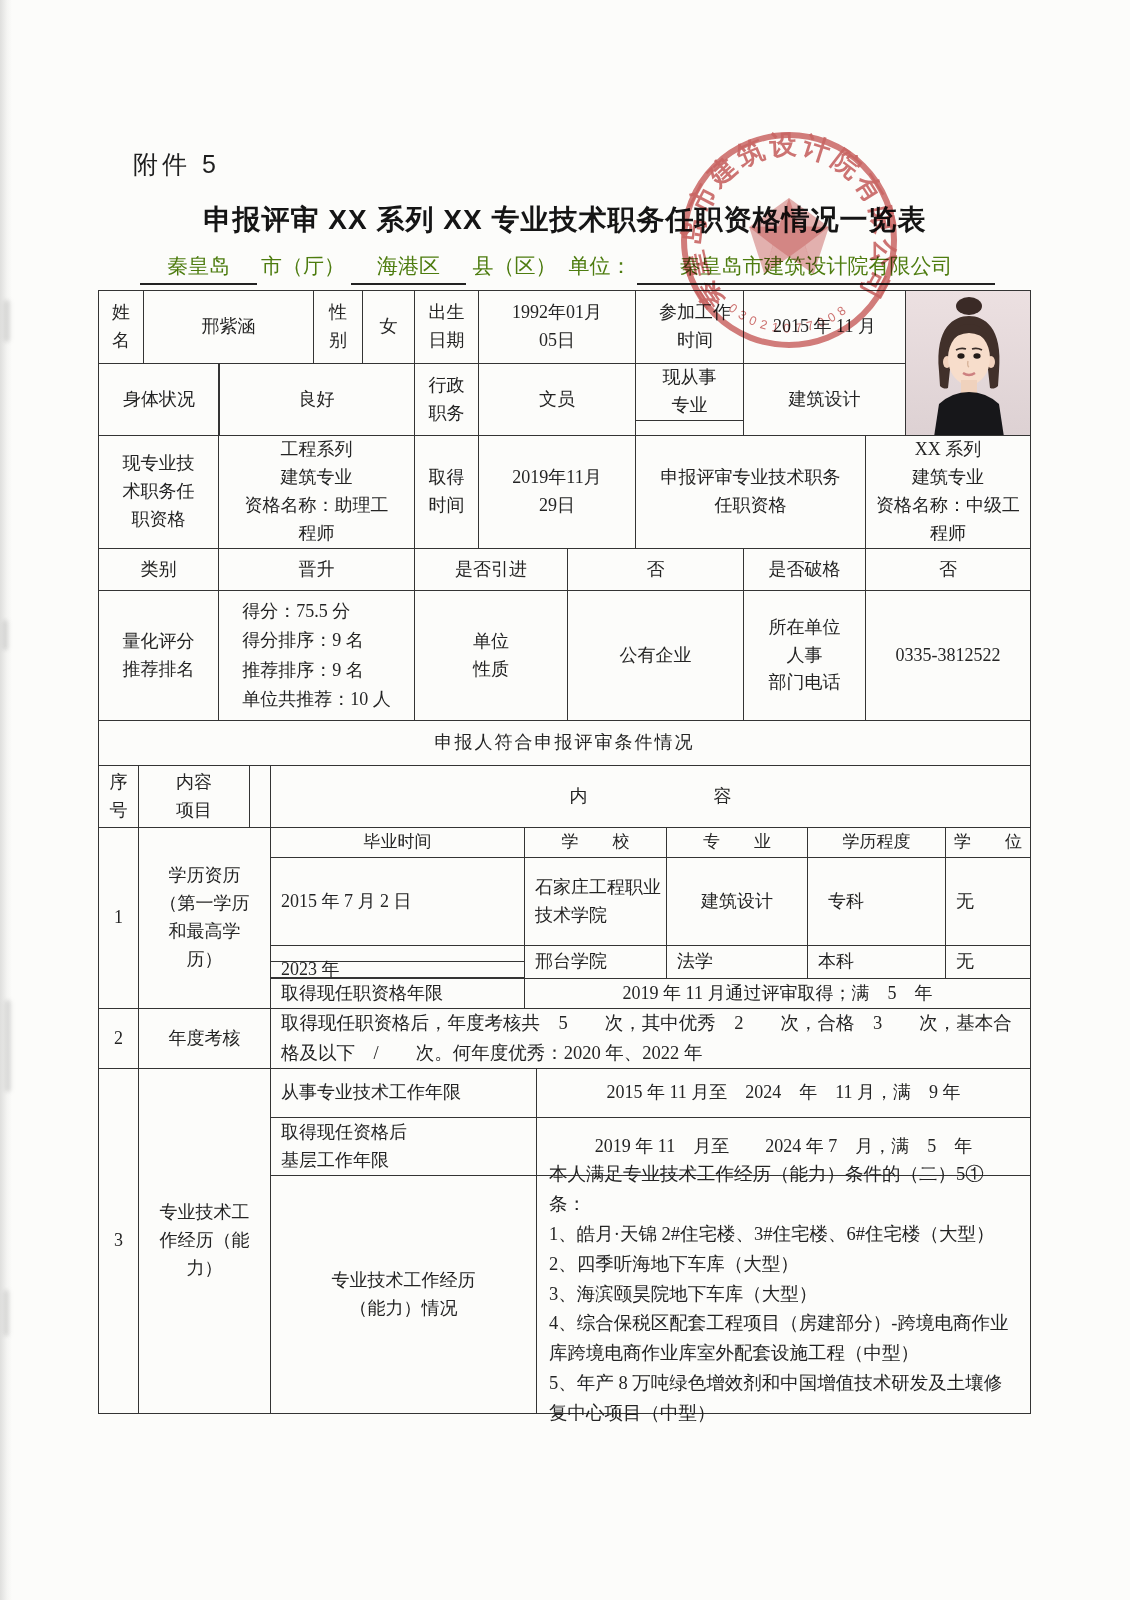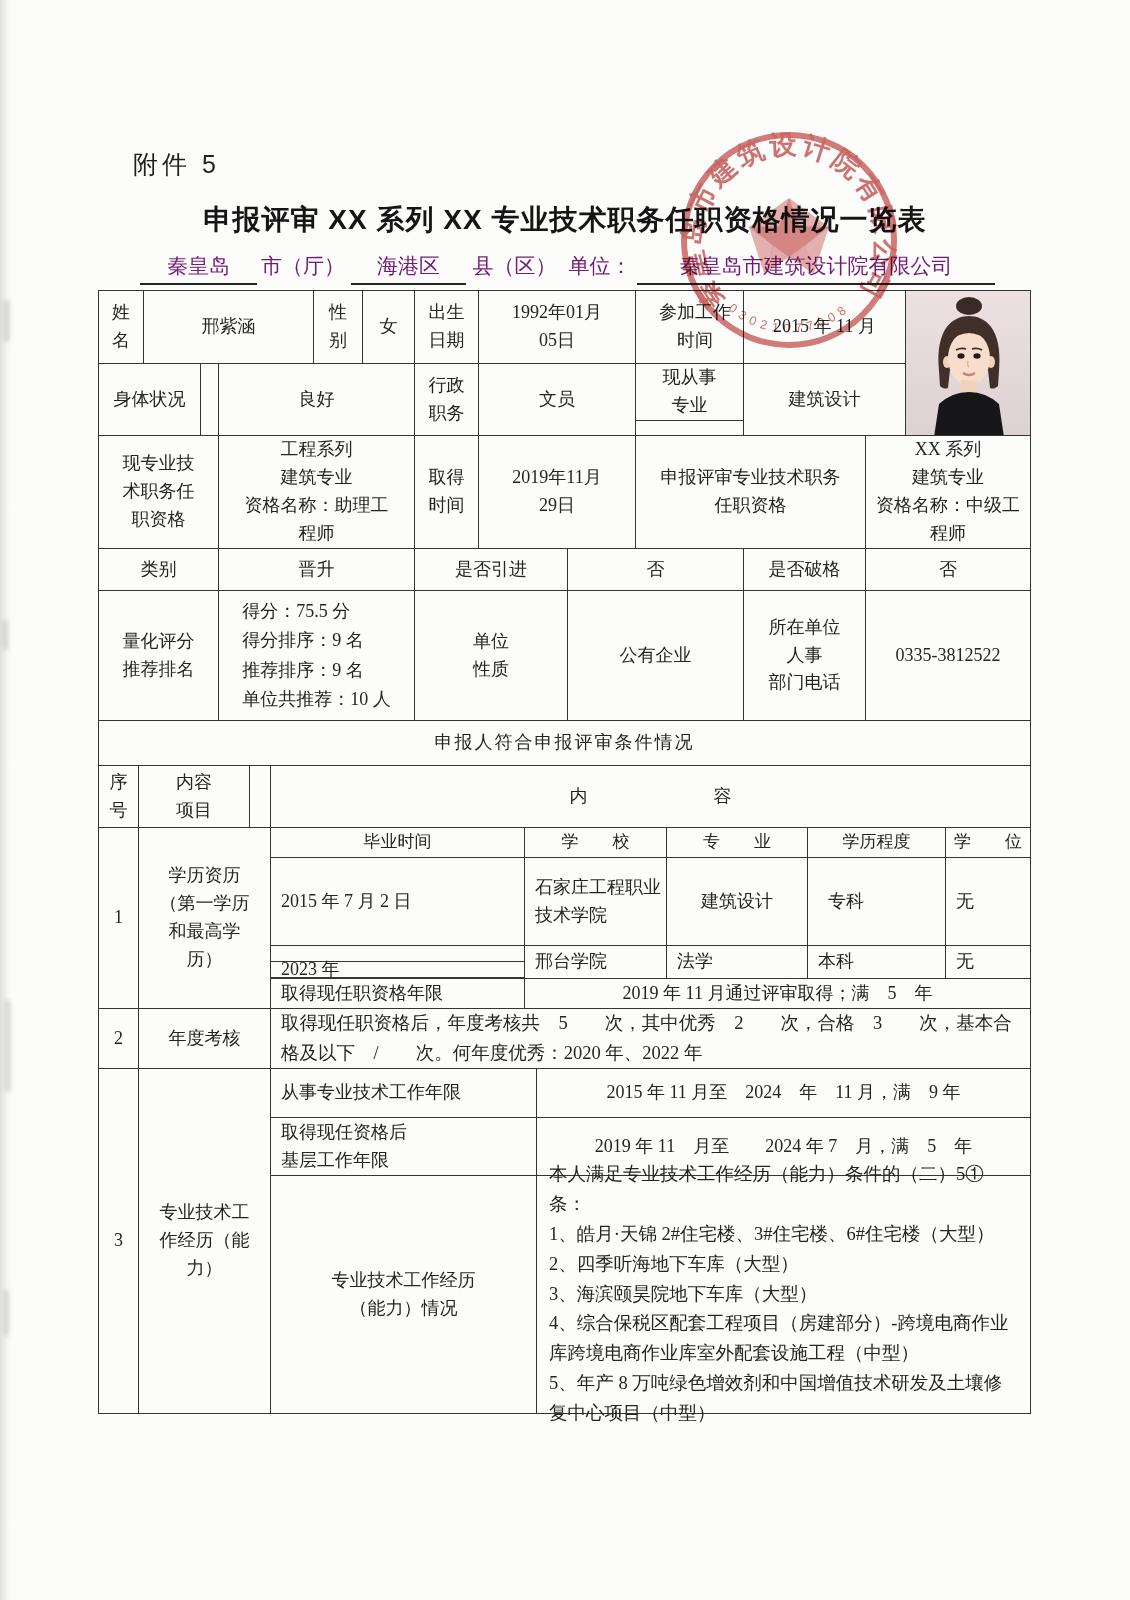--- a/index.html
+++ b/index.html
@@ -11,21 +11,21 @@
   }
   .scan-edge{position:absolute;left:0;top:0;width:12px;height:1600px;
     background:linear-gradient(to right,rgba(120,120,120,.22),rgba(160,160,160,.08) 60%,transparent);}
   .smudge{position:absolute;background:rgba(110,110,110,.22);filter:blur(2px);border-radius:3px;}
   .hdr-attach{position:absolute;left:133px;top:148px;font-family:"Liberation Sans","DejaVu Sans",sans-serif;
     font-size:25px;letter-spacing:4px;color:#1f1f1f;}
   .hdr-title{position:absolute;left:0;top:201px;width:1130px;text-align:center;
     font-family:"Liberation Sans","DejaVu Sans",sans-serif;font-weight:700;font-size:28px;
     letter-spacing:1px;color:#151515;}
   .hdr-region{position:absolute;left:140px;top:252px;display:flex;align-items:baseline;
-    font-size:21px;color:#701a75;white-space:nowrap;}
+    font-size:21px;color:#4d7c0f;white-space:nowrap;}
   .hdr-region .seg{display:inline-block;text-align:center;}
   .hdr-region .u{border-bottom:2px solid #222;padding-bottom:3px;}
   .cell{
     position:absolute;box-sizing:border-box;border:1px solid #343434;
     display:flex;align-items:center;justify-content:center;
     text-align:center;font-size:18px;line-height:1.55;white-space:pre-wrap;
     padding:2px 4px;color:#242424;
   }
   .cell.left{justify-content:flex-start;text-align:left;padding-left:10px;}
   .cell.banner{letter-spacing:2px;}
@@ -93,21 +93,21 @@
       <path d="M66,58 Q71,56.5 76,59" stroke="#3a2e2a" stroke-width="1.8" fill="none"></path>
       <ellipse cx="55" cy="65" rx="3.6" ry="2.7" fill="#241c19"></ellipse>
       <ellipse cx="71" cy="65" rx="3.6" ry="2.7" fill="#241c19"></ellipse>
       <path d="M62,70 Q61,75 63,76" stroke="#d8b49b" stroke-width="1.4" fill="none"></path>
       <path d="M57,82 Q63,86 69,82" stroke="#cd8080" stroke-width="2.4" fill="none"></path>
       <rect x="55" y="89" width="16" height="16" fill="#f0d2bd"></rect>
       <path d="M28,146 L33,113 Q46,101 63,101 Q80,101 93,113 L98,146 Z" fill="#17171a"></path>
     </svg>
   </div>
 
-  <div class="cell" style="left:98px;top:363px;width:103px;height:73px;">身体状况</div>
+  <div class="cell" style="left:98px;top:363px;width:122px;height:73px;">身体状况</div>
   <div class="cell" style="left:218px;top:363px;width:197px;height:73px;">良好</div>
   <div class="cell" style="left:414px;top:363px;width:65px;height:73px;">行政
 职务</div>
   <div class="cell" style="left:478px;top:363px;width:158px;height:73px;">文员</div>
   <div class="cell" style="left:635px;top:363px;width:109px;height:58px;">现从事
 专业</div>
   <div class="cell" style="left:743px;top:363px;width:163px;height:73px;">建筑设计</div>
 
   <div class="cell" style="left:98px;top:435px;width:121px;height:114px;">现专业技
 术职务任

